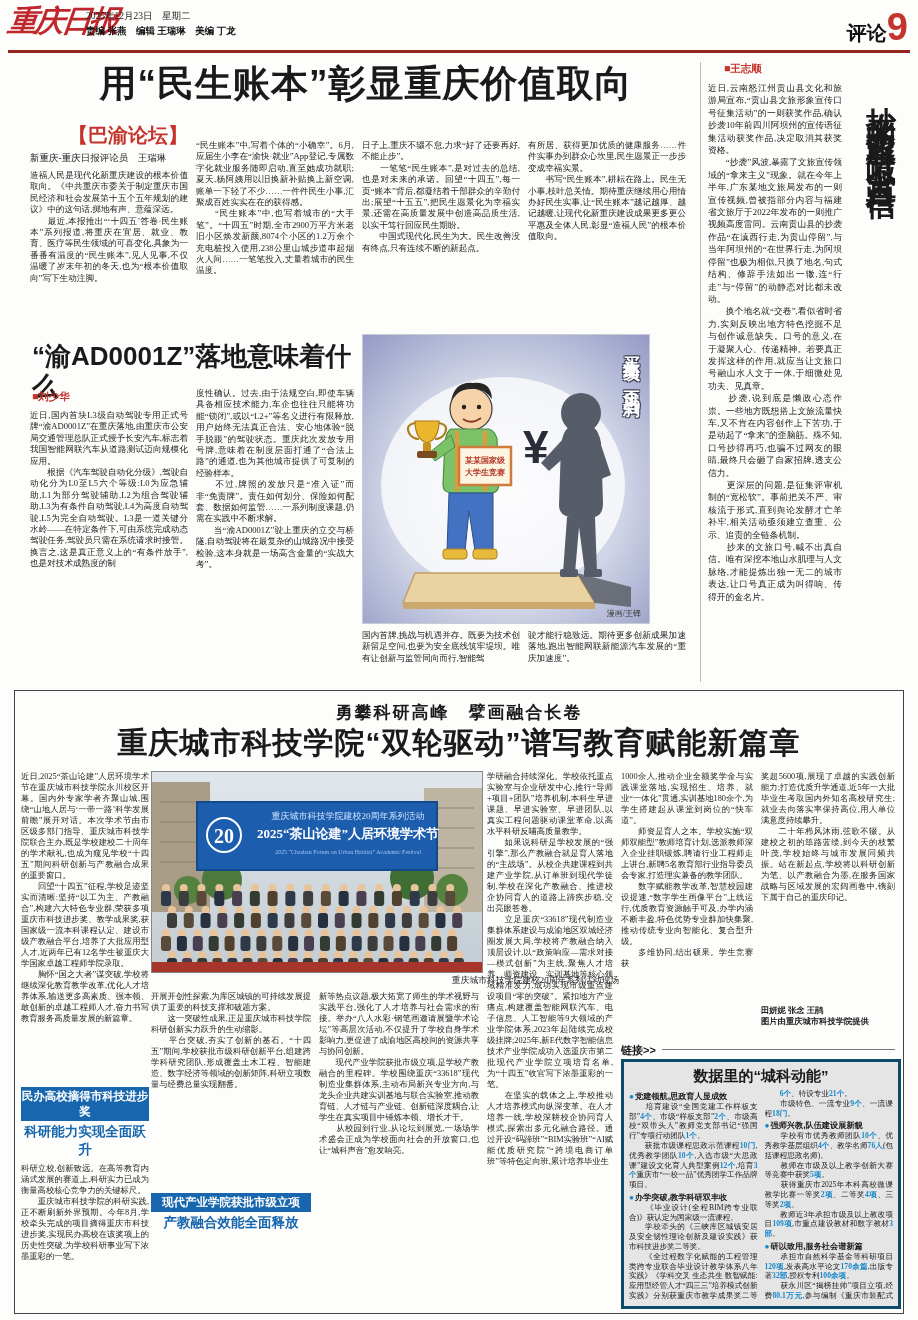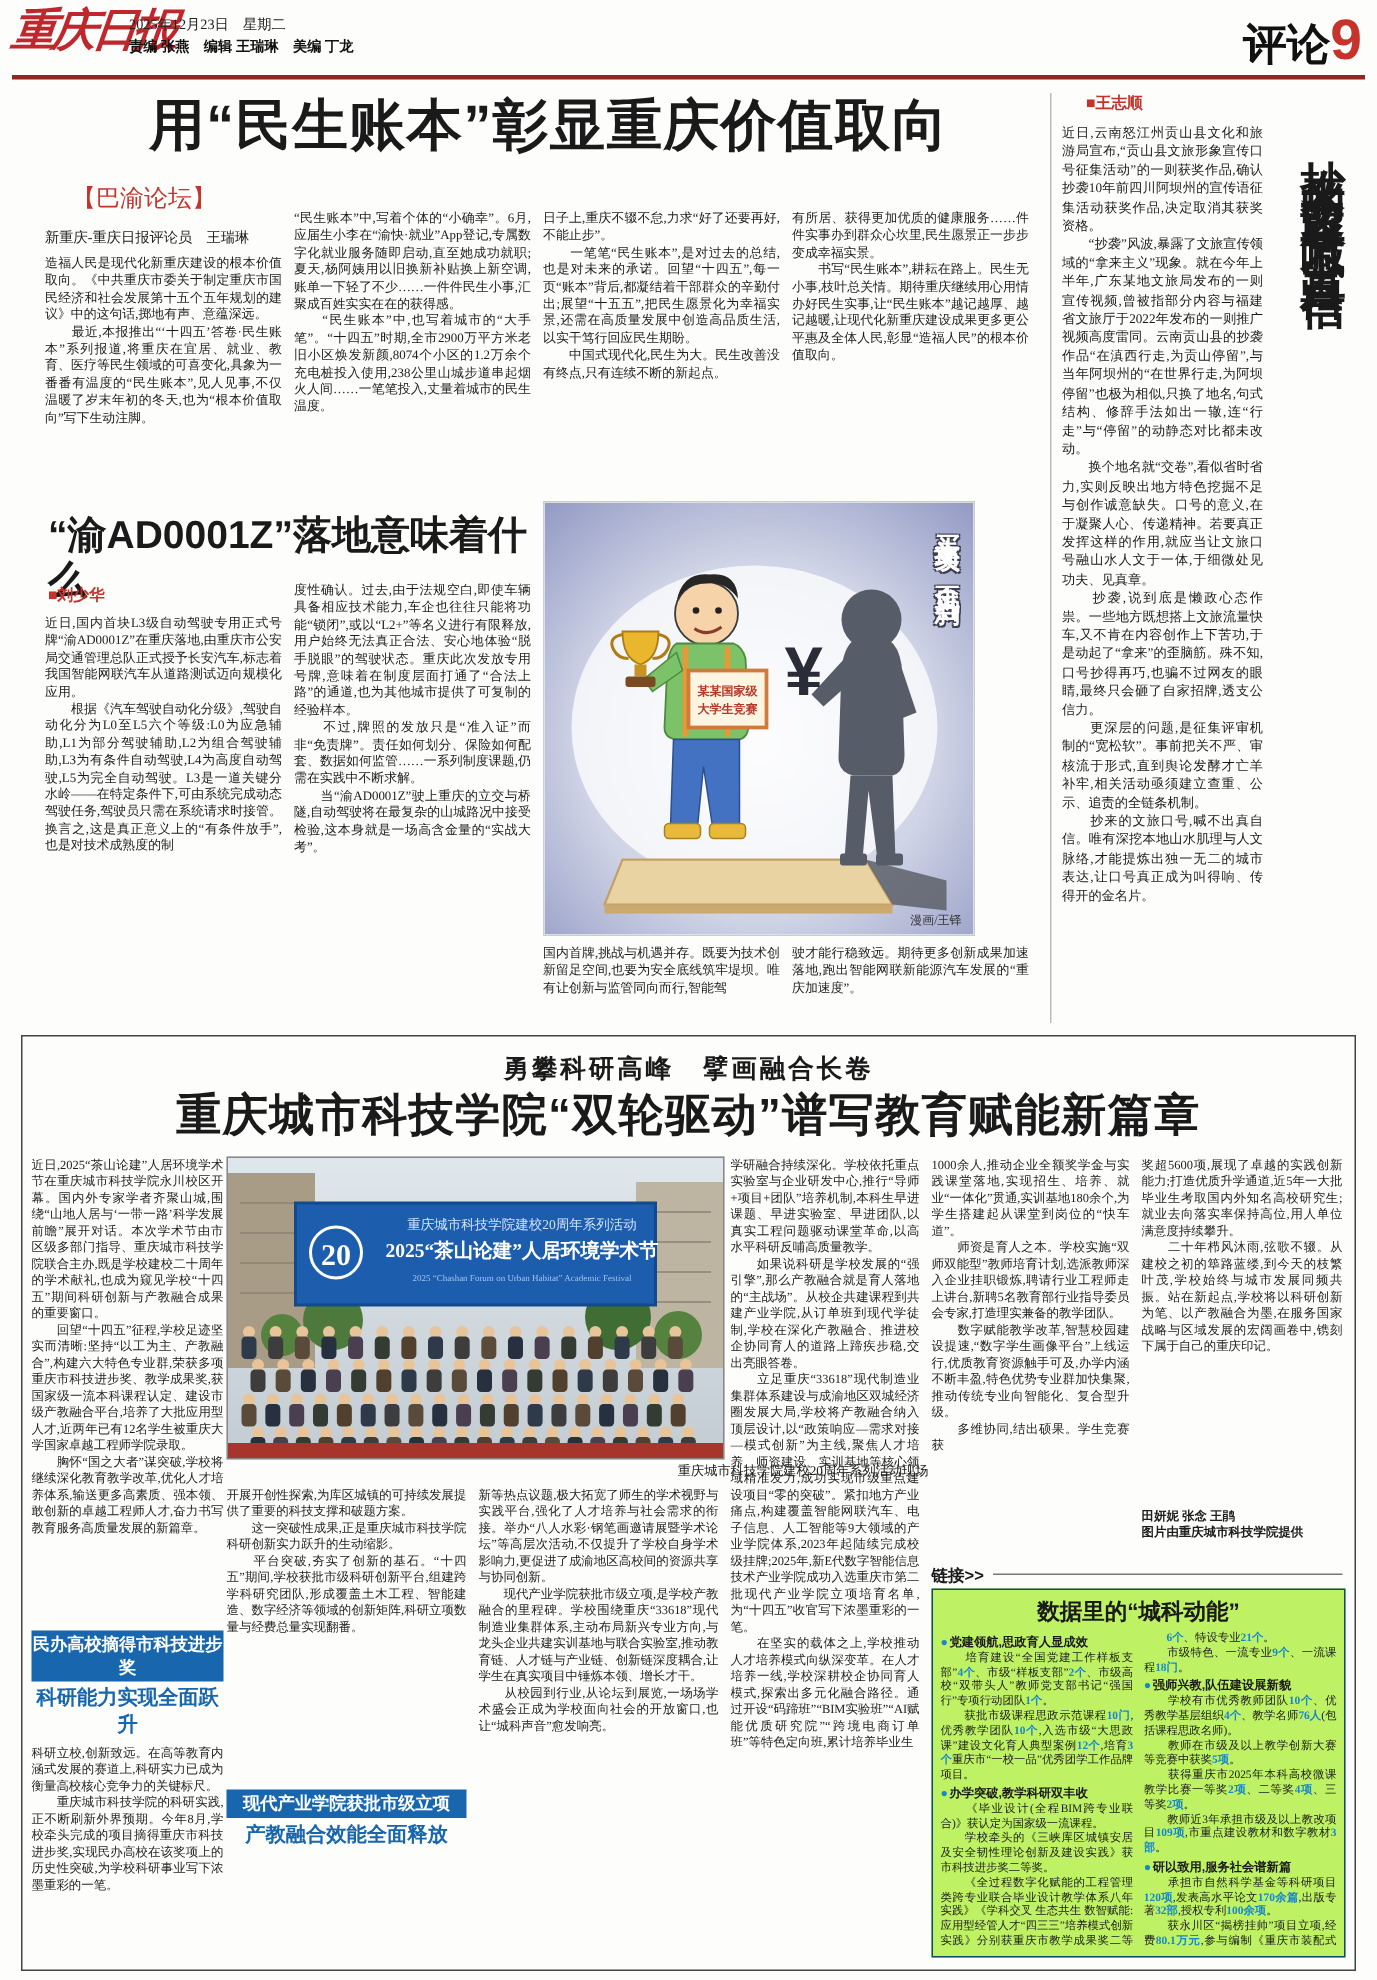--- a/index.html
+++ b/index.html
@@ -5,28 +5,28 @@
   html,body{margin:0;padding:0;background:#e9e7e2;}
   #page{position:relative;width:918px;height:1320px;background:#fdfdfb;margin:0 auto;overflow:hidden;
         font-family:"Liberation Serif","DejaVu Serif",serif;color:#1a1a1a;}
   .abs{position:absolute;}
   .jt{text-align:justify;text-justify:inter-ideograph;white-space:pre-line;overflow:hidden;}
   
   .logo{font-family:"Liberation Serif",serif;font-weight:900;font-style:italic;color:#c0272d;
         font-size:30px;letter-spacing:-3px;transform:skewX(-6deg);line-height:1;}
   .dateline{font-size:9.5px;color:#222;}
   .editors{font-size:9.5px;color:#111;font-weight:bold;}
-  .secmark{font-family:"Liberation Sans",sans-serif;font-weight:900;font-size:29px;color:#111;}
+  .secmark{font-family:"Liberation Sans",sans-serif;font-weight:900;font-size:20px;color:#111;}
   .secnum{font-family:"Liberation Sans",sans-serif;font-weight:700;font-size:38px;color:#c5342c;}
   .hrule{background:#93271f;height:3px;}
   .vline{background:#bbb;width:1px;}
   
   .h1{font-family:"Liberation Sans","DejaVu Sans",sans-serif;font-weight:900;font-size:37px;
       letter-spacing:1px;text-align:center;line-height:1.1;}
-  .tag{color:#c5342c;font-weight:400;font-size:16px;font-family:"Liberation Sans",sans-serif;text-align:left;}
+  .tag{color:#c5342c;font-weight:700;font-size:20px;font-family:"Liberation Sans",sans-serif;text-align:center;}
   .byline{font-size:9.5px;color:#222;}
   .bodycol{font-size:8.6px;line-height:11.4px;color:#1c1c1c;}
   
   .h2{font-family:"Liberation Sans","DejaVu Sans",sans-serif;font-weight:900;font-size:26px;line-height:1.15;}
   .byline-red{color:#c5342c;font-weight:bold;font-size:10.5px;}
   
   .cartoon{border:1px solid #c9cbd6;overflow:hidden;}
   .ct-caption{writing-mode:vertical-rl;text-orientation:upright;font-family:"Liberation Sans",sans-serif;
       font-weight:900;font-size:17px;color:#fff;letter-spacing:3px;
       text-shadow:1px 1px 0 #3c3f52,-1px -1px 0 #3c3f52,1px -1px 0 #3c3f52,-1px 1px 0 #3c3f52;}
@@ -42,21 +42,21 @@
   .fh{font-family:"Liberation Sans","DejaVu Sans",sans-serif;font-weight:900;font-size:30px;text-align:center;letter-spacing:1px;}
   .fcol{font-size:8.3px;line-height:11px;color:#1d1d1d;}
   .subhead-box{background:#1766ae;color:#fff;font-family:"Liberation Sans",sans-serif;font-weight:bold;
       font-size:11.5px;text-align:center;padding:2px 0;margin:4px 0 2px 0;}
   .subhead-blue{color:#1766ae;font-family:"Liberation Sans",sans-serif;font-weight:900;
       font-size:13.5px;text-align:center;margin:1px 0 4px 0;}
   .caption{font-size:8.8px;color:#222;text-align:right;}
   .credits{text-align:left;font-weight:bold;}
   .linklabel{font-family:"Liberation Sans",sans-serif;font-weight:900;font-size:11px;white-space:nowrap;}
   .linkline{border-top:1px solid #777;flex:1;margin-left:6px;margin-top:6px;}
-  .databox{background:#bef264;border:1px solid #0c4a6e;}
+  .databox{background:#e5e5e5;border:3px solid #0c4a6e;}
   .dbx-title{font-family:"Liberation Sans",sans-serif;font-weight:900;font-size:15px;text-align:center;padding:5px 0 3px 0;}
   .dbx-col{font-size:7.6px;line-height:9.8px;text-align:justify;overflow:hidden;}
   .dbx-head{font-weight:900;font-family:"Liberation Sans",sans-serif;font-size:8.2px;margin-top:3px;}
   .dbx-head .dot{color:#1887c9;margin-right:1px;}
   .dbx-p{margin:0;}
   .dbx-col i{color:#1887c9;font-style:normal;font-weight:bold;}
   .photo-frame{border:1px solid #888;overflow:hidden;background:#cfd8e0;}
 </style>
 </head>
 <body>

